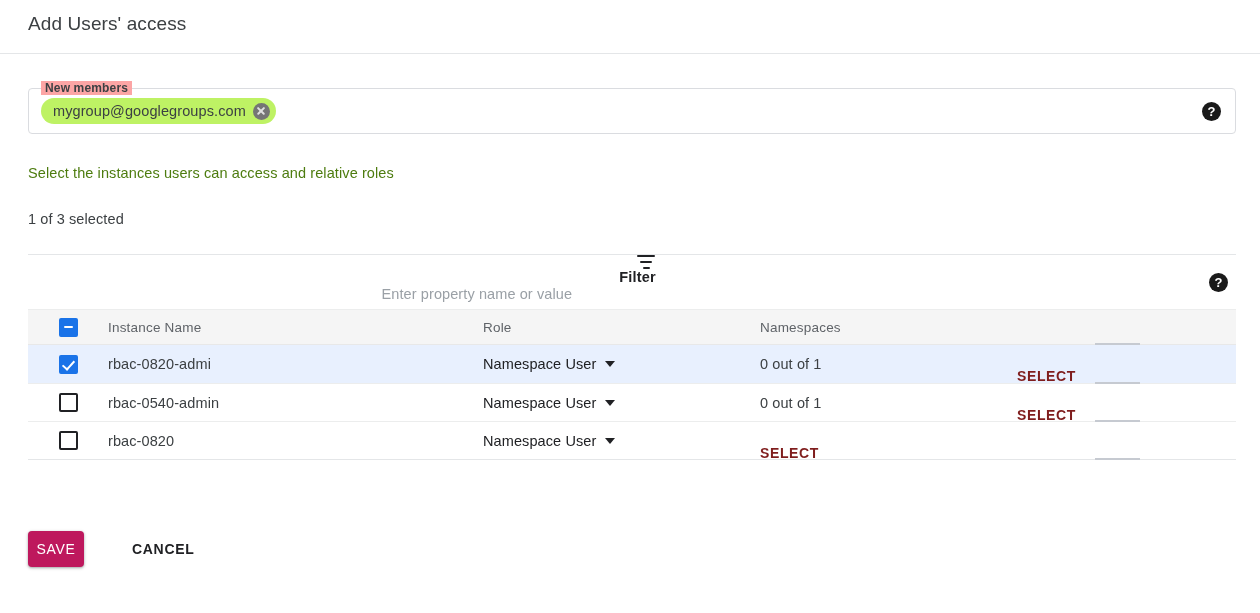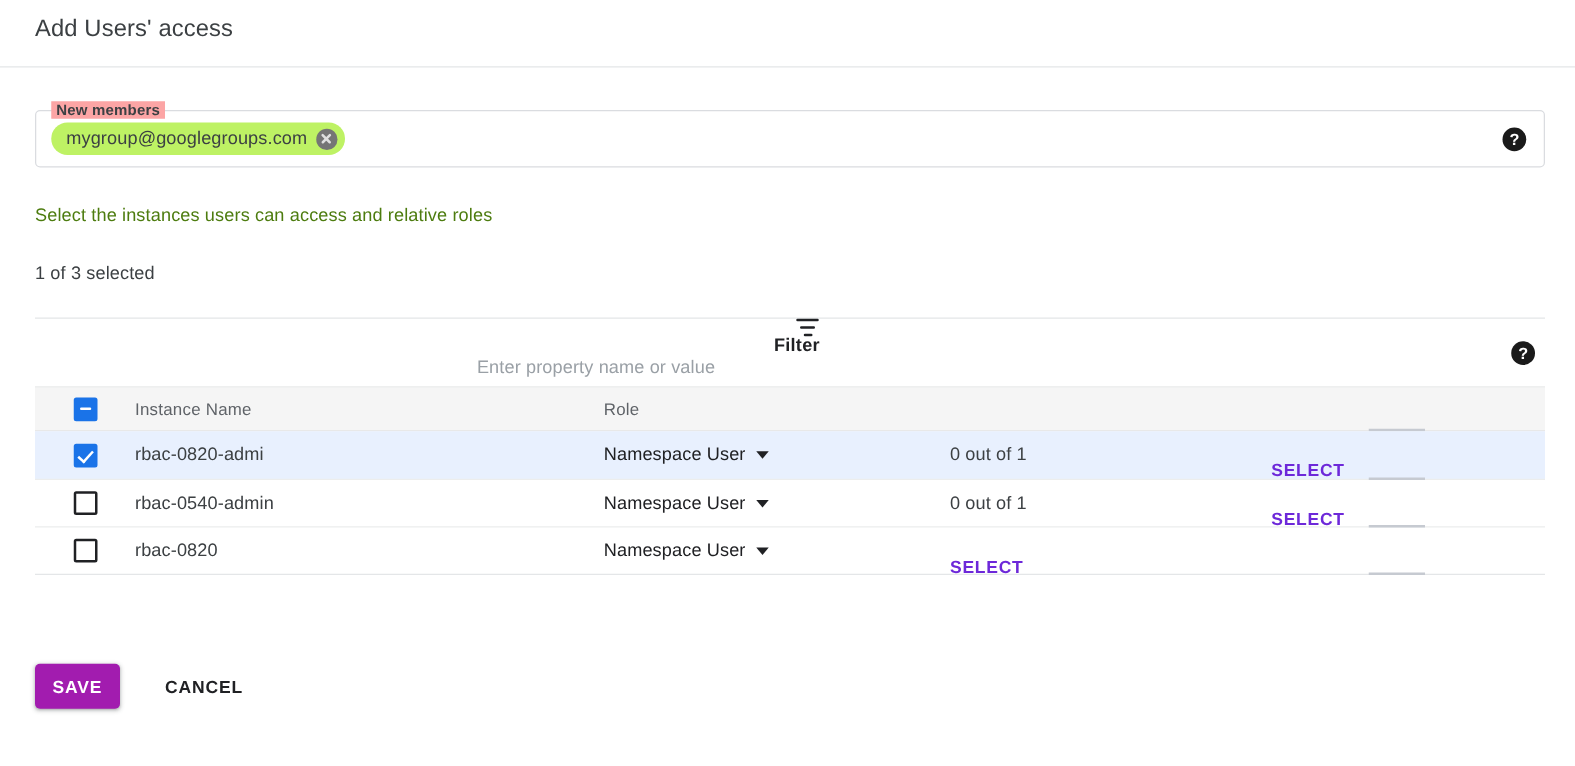--- a/index.html
+++ b/index.html
@@ -117,21 +117,21 @@
     border-top: 1px solid #eceded;
   }
   .trow.selected { background: #e8f0fe; height: 39px; }
   .trow.last { border-bottom: 1px solid #e4e6e8; }
 
   .c-check { width: 80px; display: flex; justify-content: center; }
   .c-name  { width: 375px; font-size: 14.5px; letter-spacing: .1px; }
   .c-role  { width: 277px; font-size: 14.5px; letter-spacing: .1px; color: #202124;
              display: flex; align-items: center; }
   .c-ns    { width: 257px; font-size: 14.5px; letter-spacing: .1px; }
-  .c-sel   { flex: 1; font-size: 14px; font-weight: 700; letter-spacing: .6px; color: #6d28d9; margin-top: 24px; }
+  .c-sel   { flex: 1; font-size: 14px; font-weight: 700; letter-spacing: .6px; color: #7f1d1d; margin-top: 24px; }
 
   .trow.head .c-name, .trow.head .c-role,
   .trow.head .c-ns, .trow.head .c-sel { color: #5f6368; font-size: 13.5px; font-weight: 400; letter-spacing: .2px; }
 
   .caret {
     display: inline-block; margin-left: 9px;
     width: 0; height: 0; border-left: 5px solid transparent;
     border-right: 5px solid transparent; border-top: 6px solid #202124;
   }
 
@@ -154,24 +154,24 @@
   
   .seg {
     position: absolute; left: 1067px; bottom: -1px;
     width: 45px; height: 2px; background: #c6cad1;
   }
   .trow.head .seg { bottom: -1px; background: #c6cad1; }
 
   
   .btn-save {
     position: absolute; left: 28px; top: 531px;
-    width: 68px; height: 36px; border-radius: 4px;
-    background: #a21caf; color: #fff; border: 0;
+    width: 56px; height: 36px; border-radius: 4px;
+    background: #be185d; color: #fff; border: 0;
     font-family: "Liberation Sans", sans-serif;
-    font-size: 14px; font-weight: 700; letter-spacing: .7px;
+    font-size: 14px; font-weight: 400; letter-spacing: .7px;
     cursor: pointer;
     box-shadow: 0 1px 2px rgba(60,64,67,.3), 0 1px 3px 1px rgba(60,64,67,.15);
   }
   .btn-cancel {
     position: absolute; left: 124px; top: 531px;
     height: 36px; background: transparent; border: 0;
     color: #202124; font-family: "Liberation Sans", sans-serif;
     font-size: 14px; font-weight: 700; letter-spacing: .7px;
     cursor: pointer; padding: 0 8px;
   }
@@ -209,20 +209,21 @@
   </div>
 
   <div class="table">
 
     <div class="trow head">
       <div class="c-check">
         <span class="cb blue indeterminate"></span>
       </div>
       <div class="c-name">Instance Name</div>
       <div class="c-role">Role</div>
+      <div class="c-ns">Namespaces</div>
       <div class="c-sel"></div>
       <span class="seg"></span>
     </div>
 
     <div class="trow selected">
       <div class="c-check">
         <span class="cb blue checked"></span>
       </div>
       <div class="c-name">rbac-0820-admi</div>
       <div class="c-role">

